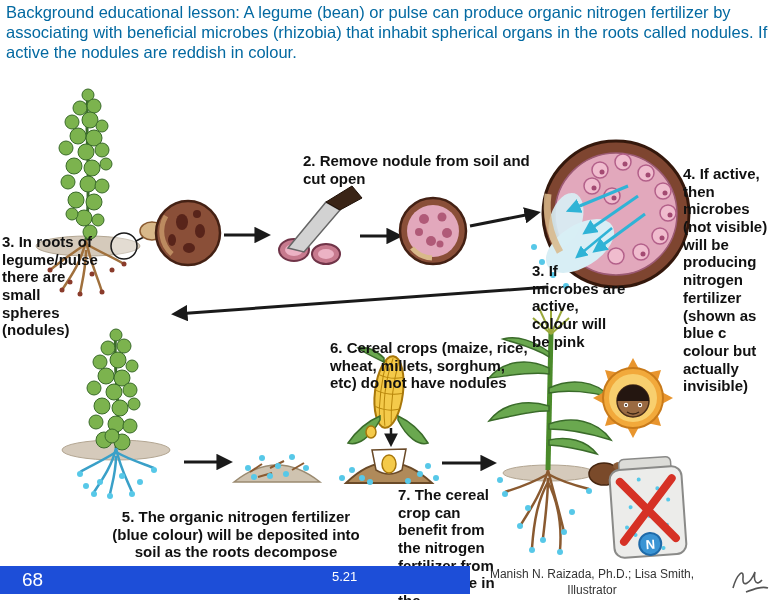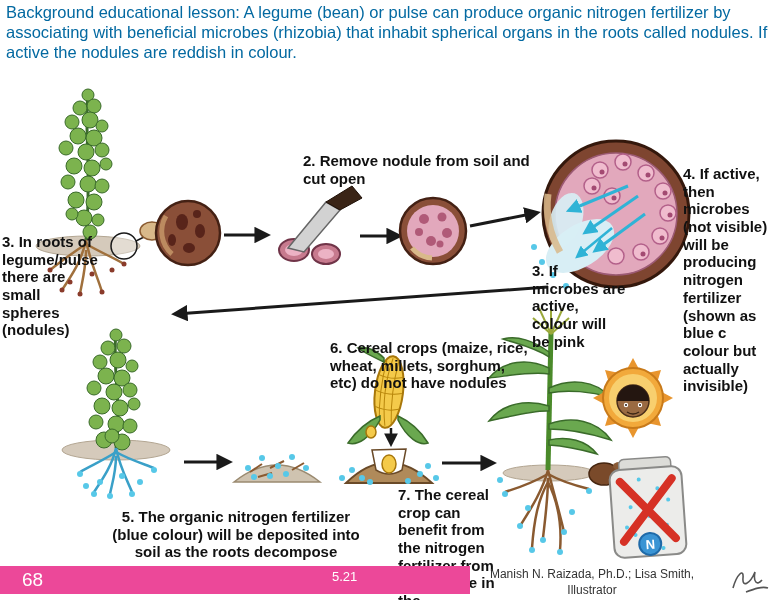--- a/index.html
+++ b/index.html
@@ -17,21 +17,21 @@
   #l1 { left:2px;   top:233px; width:90px; }
   #l2 { left:303px; top:152px; width:230px; }
   #l3 { left:500px; top:262px; width:95px;margin-left:32px; }
   #l4 { left:683px; top:157px; width:92px;margin-top:8px; }
   #l5 { left:110px; top:508px; width:252px; text-align:center; }
   #l6 { left:330px; top:319px; width:200px;margin-top:20px; }
   #l7 { left:398px; top:486px; width:100px; }
   #l8 { left:683px; top:402px; width:93px; }
   .footer-bar {
     position:absolute; left:0; top:566px; width:470px; height:28px;
-    background:#ec4899; color:#fff; z-index:3;
+    background:#1d4ed8; color:#fff; z-index:3;
   }
   .page-num { position:absolute; left:22px; top:3px; font-size:19px; }
   .fig-num  { position:absolute; left:332px; top:3px; font-size:13px; }
   .credits {
     position:absolute; left:472px; top:567px; width:240px; z-index:3;
     text-align:center; font-size:12px; line-height:1.3; color:#333;
   }
 </style>
 </head>
 <body>

